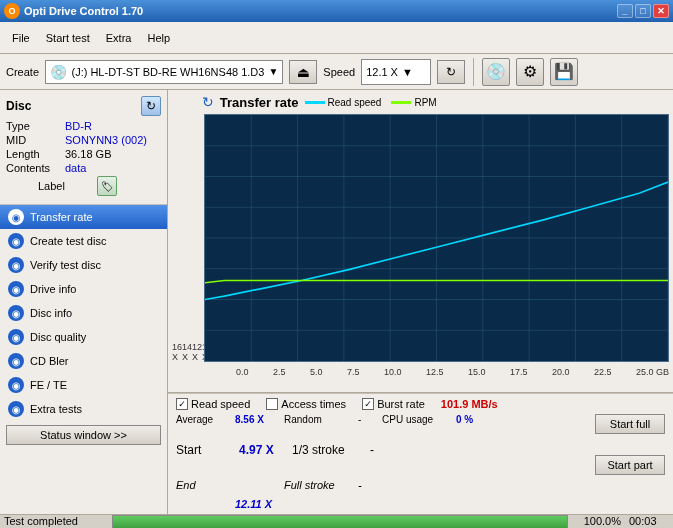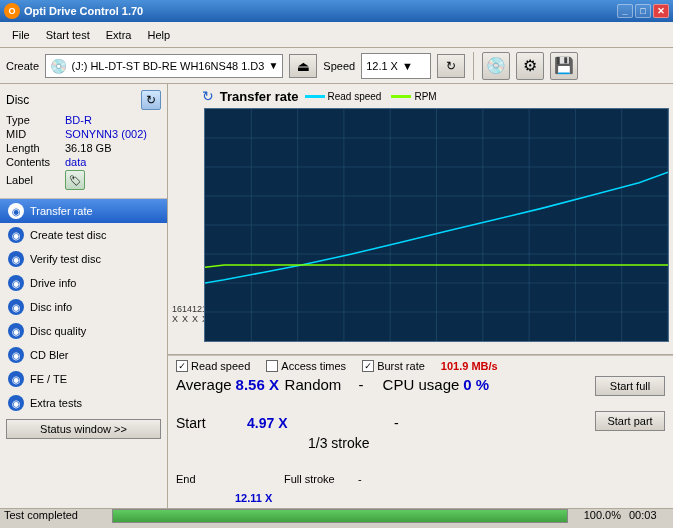--- a/index.html
+++ b/index.html
@@ -36,21 +36,21 @@
       cursor: pointer;
       display: flex; align-items: center; justify-content: center;
       font-size: 9px; color: white; font-weight: bold;
       background: rgba(255,255,255,0.1);
     }
     .title-btn.close { background: #e04040; }
 
     
     .menu-bar {
       background: #f0ede8;
-      height: 26px;
+      height: 32px;
       display: flex;
       align-items: center;
       padding: 0 4px;
       border-bottom: 1px solid #b0a898;
     }
     .menu-item {
       padding: 2px 8px;
       cursor: pointer;
       font-size: 11px;
     }
@@ -121,21 +121,21 @@
       overflow-y: auto;
     }
     .disc-section {
       padding: 6px;
       border-bottom: 1px solid #c8c0b8;
     }
     .disc-header {
       display: flex; align-items: center; justify-content: space-between;
       margin-bottom: 4px;
     }
-    .disc-title { font-weight: normal; font-size: 12px; }
+    .disc-title { font-weight: bold; font-size: 12px; }
     .disc-refresh {
       width: 20px; height: 20px;
       background: linear-gradient(to bottom, #d0e8ff, #a0c0e8);
       border: 1px solid #6090c0;
       border-radius: 2px;
       display: flex; align-items: center; justify-content: center;
       cursor: pointer; font-size: 12px;
     }
     .disc-row { display: flex; gap: 4px; margin-bottom: 2px; font-size: 11px; }
     .disc-key { color: #000; min-width: 55px; }
@@ -363,21 +363,21 @@
         <span class="disc-val">SONYNN3 (002)</span>
       </div>
       <div class="disc-row">
         <span class="disc-key">Length</span>
         <span class="disc-val-dark">36.18 GB</span>
       </div>
       <div class="disc-row">
         <span class="disc-key">Contents</span>
         <span class="disc-val">data</span>
       </div>
-      <div class="disc-row" style="align-items:center;">
+      <div class="disc-row" style="align-items:center;margin-left:32px;">
         <span class="disc-key">Label</span>
         <div class="label-icon">🏷</div>
       </div>
     </div>
 
     <div class="nav-item active">
       <div class="nav-icon active">◉</div>
       <span>Transfer rate</span>
     </div>
     <div class="nav-item">
@@ -466,20 +466,33 @@
               <line x1="0" y1="110" x2="480" y2="110" stroke="#2a5a7a" stroke-width="0.5"></line>
               <line x1="0" y1="137.5" x2="480" y2="137.5" stroke="#2a5a7a" stroke-width="0.5"></line>
               <line x1="0" y1="165" x2="480" y2="165" stroke="#2a5a7a" stroke-width="0.5"></line>
               <line x1="0" y1="192.5" x2="480" y2="192.5" stroke="#2a5a7a" stroke-width="0.5"></line>
 
               <polyline points="0,165 20,162 60,155 100,148 150,138 200,127 250,116 300,105 350,94 400,82 450,70 480,60" fill="none" stroke="#00d8ff" stroke-width="1.5"></polyline>
 
               <polyline points="0,150 20,148 60,148 100,148 150,148 200,148 250,148 300,148 350,148 400,148 450,148 480,148" fill="none" stroke="#80ff00" stroke-width="1.5"></polyline>
             </svg>
           </div>
+          <div class="x-axis">
+            <span>0.0</span>
+            <span>2.5</span>
+            <span>5.0</span>
+            <span>7.5</span>
+            <span>10.0</span>
+            <span>12.5</span>
+            <span>15.0</span>
+            <span>17.5</span>
+            <span>20.0</span>
+            <span>22.5</span>
+            <span>25.0 GB</span>
+          </div>
         </div>
       </div>
     </div>
 
     <div class="stats-area">
 
       <div class="stats-checkboxes">
         <div class="checkbox-item">
           <div class="checkbox-box checked"></div>
           <span>Read speed</span>
@@ -491,44 +504,44 @@
         <div class="checkbox-item">
           <div class="checkbox-box checked"></div>
           <span>Burst rate</span>
         </div>
         <span class="burst-val">101.9 MB/s</span>
       </div>
 
       <div style="display:flex; gap:6px;">
         <div style="flex:1;">
 
-          <div style="display:flex; gap:4px; margin-bottom:2px; font-size:15px; align-items:center;">
+          <div style="display:flex; gap:4px; margin-bottom:18px; font-size:10px; align-items:center;">
             <span style="min-width:55px;">Average</span>
             <span style="min-width:45px; color:#0000cc; font-weight:bold;">8.56 X</span>
             <span style="min-width:70px;">Random</span>
             <span style="min-width:20px;">-</span>
             <span style="min-width:70px;">CPU usage</span>
             <span style="color:#0000cc; font-weight:bold;">0 %</span>
           </div>
 
-          <div style="display:flex; gap:16px; margin-bottom:2px; font-size:14px; align-items:center;">
+          <div style="display:flex; gap:8px; margin-bottom:2px; font-size:12px; align-items:flex-end;">
             <span style="min-width:55px;">Start</span>
             <span style="min-width:45px; color:#0000cc; font-weight:bold;">4.97 X</span>
-            <span style="min-width:70px;margin-top:40px;">1/3 stroke</span>
+            <span style="min-width:70px;">1/3 stroke</span>
             <span style="min-width:20px;">-</span>
           </div>
 
-          <div style="display:flex; gap:4px; font-size:11px; align-items:center;">
+          <div style="display:flex; gap:4px; font-size:11px; align-items:center;font-style:italic;">
             <span style="min-width:55px;">End</span>
             <span style="min-width:45px; color:#0000cc; font-weight:bold;margin-top:39px;">12.11 X</span>
             <span style="min-width:70px;">Full stroke</span>
             <span style="min-width:20px;">-</span>
           </div>
         </div>
-        <div style="display:flex; flex-direction:column; gap:15px;">
+        <div style="display:flex; flex-direction:column; gap:21px;">
           <button class="action-btn">Start full</button>
           <button class="action-btn">Start part</button>
         </div>
       </div>
     </div>
 
   </div>
 </div>
 
 <div class="status-bar">

